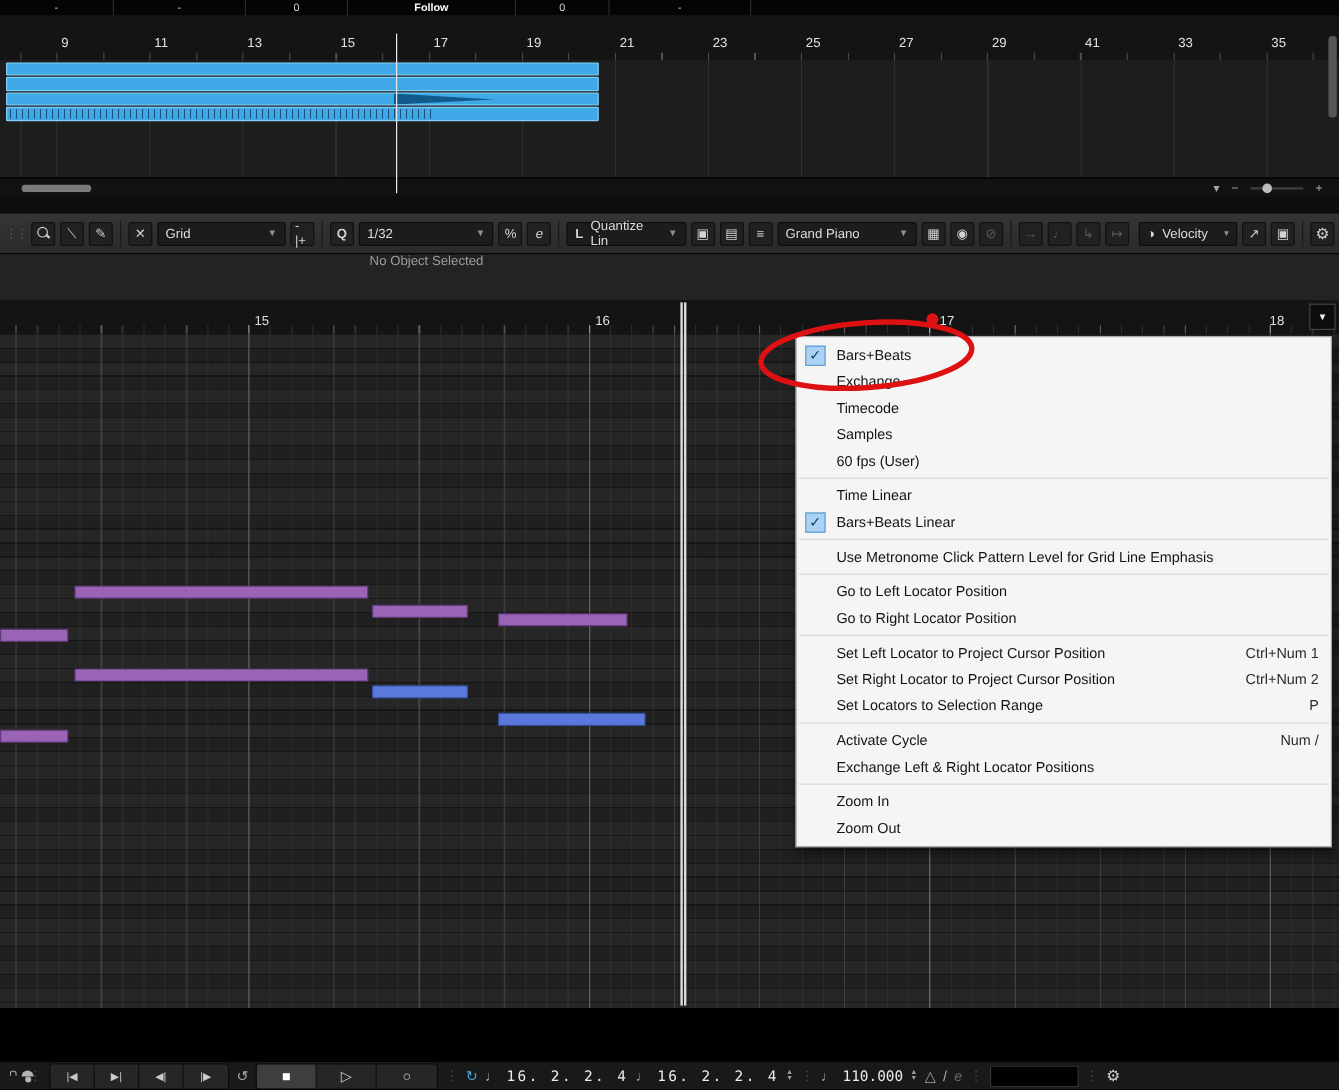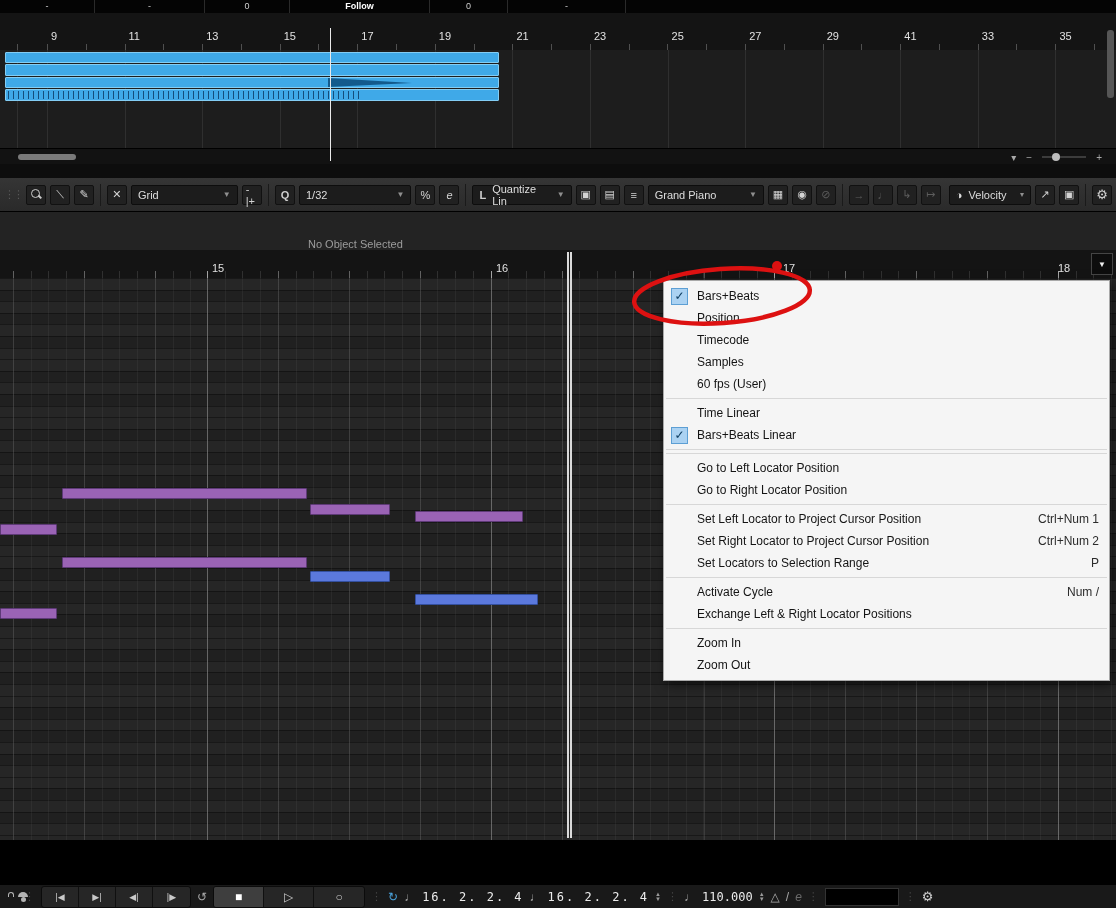--- a/index.html
+++ b/index.html
@@ -51,21 +51,21 @@
   .badge{font-weight:bold;color:#cfcfcf;}
   .tsep{width:1px;height:22px;background:#1a1a1a;margin:0 2px;}
   .grip{color:#585858;font-size:11px;letter-spacing:-2px;}
   .tspacer{flex:1;}
   .mag{position:relative;width:11px;height:11px;}
   .mag::before{content:"";position:absolute;left:0;top:0;width:7px;height:7px;border:1.5px solid #ccc;border-radius:50%;}
   .mag::after{content:"";position:absolute;left:7px;top:7px;width:4px;height:1.5px;background:#ccc;transform:rotate(45deg);}
 
   
   #info-line{position:absolute;left:0;top:212px;width:1116px;height:38px;background:#232323;
-      border-bottom:6px solid #4d7c0f;display:flex;align-items:flex-end;}
+      border-bottom:6px solid #4d7c0f;display:flex;align-items:flex-start;}
   #info-line span{margin-left:308px;color:#9c9c9c;font-size:11px;}
 
   
   #ed-ruler{position:absolute;left:0;top:250px;width:1116px;height:28px;background:#141414;border-bottom:1px solid #060606;}
   .ed-num{position:absolute;top:12px;font-size:11px;color:#e0e0e0;}
   #ed-ticks{position:absolute;left:0;bottom:0;width:1116px;height:7px;
       background-image:
         repeating-linear-gradient(to right,rgba(220,220,220,.55) 0 1px,transparent 1px 283.7px),
         repeating-linear-gradient(to right,rgba(190,190,190,.35) 0 1px,transparent 1px 70.93px),
         repeating-linear-gradient(to right,rgba(160,160,160,.20) 0 1px,transparent 1px 17.73px);
@@ -312,40 +312,43 @@
     <span class="tdots">⋮</span>
     <span class="gear">⚙</span>
   </div>
 
   <div id="context-menu">
       <div class="menu-item">
         <span class="check">✓</span>
         <span class="mi-label">Bars+Beats</span>
       </div>
       <div class="menu-item">
-        <span class="mi-label">Position</span>
+        <span class="mi-label">Exchange</span>
       </div>
       <div class="menu-item">
         <span class="mi-label">Timecode</span>
       </div>
       <div class="menu-item">
         <span class="mi-label">Samples</span>
       </div>
       <div class="menu-item">
         <span class="mi-label">60 fps (User)</span>
       </div>
       <div class="menu-sep"></div>
       <div class="menu-item">
         <span class="mi-label">Time Linear</span>
       </div>
       <div class="menu-item">
         <span class="check">✓</span>
         <span class="mi-label">Bars+Beats Linear</span>
       </div>
       <div class="menu-sep"></div>
+      <div class="menu-item">
+        <span class="mi-label">Use Metronome Click Pattern Level for Grid Line Emphasis</span>
+      </div>
       <div class="menu-sep"></div>
       <div class="menu-item">
         <span class="mi-label">Go to Left Locator Position</span>
       </div>
       <div class="menu-item">
         <span class="mi-label">Go to Right Locator Position</span>
       </div>
       <div class="menu-sep"></div>
       <div class="menu-item">
         <span class="mi-label">Set Left Locator to Project Cursor Position</span>

